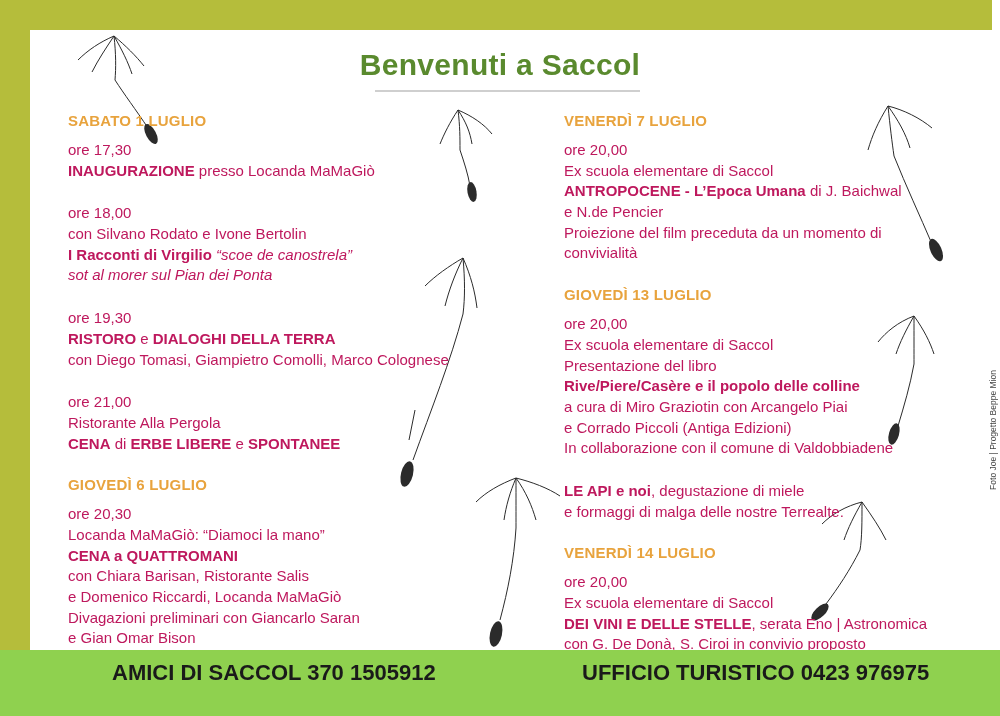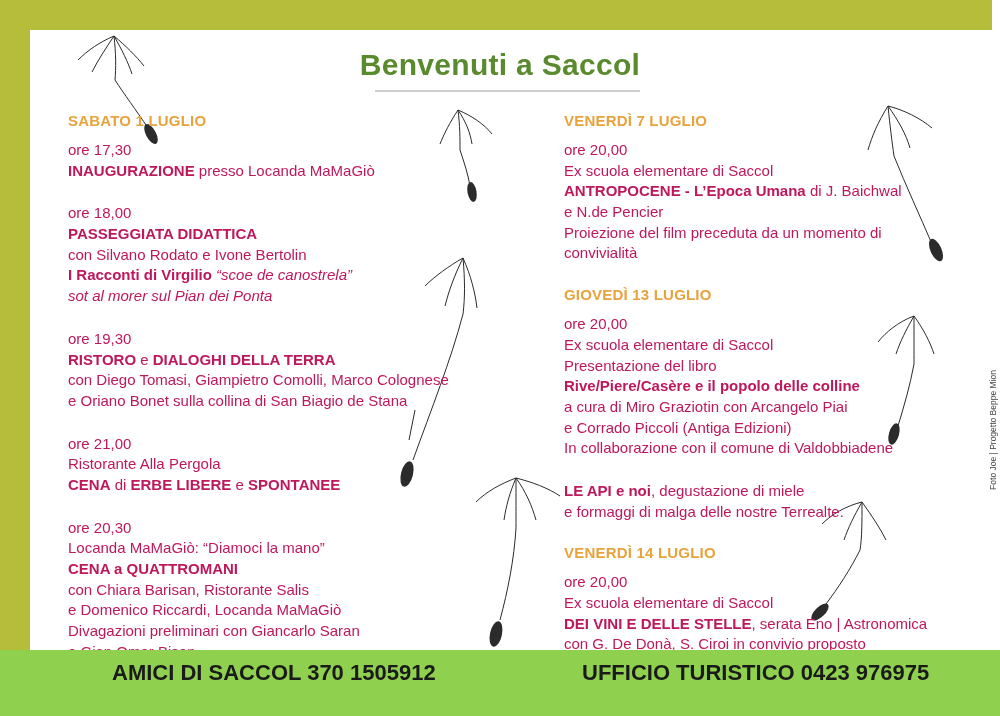--- a/index.html
+++ b/index.html
@@ -209,37 +209,36 @@
   <div class="title-rule"></div>
 
   <div class="col col-left" id="col-left">
       <div class="block">
         <div class="block-date">SABATO 1 LUGLIO</div>
         <div class="line"><span>ore 17,30</span></div>
         <div class="line"><span class="b">INAUGURAZIONE</span><span> presso Locanda MaMaGiò</span></div>
       </div>
       <div class="block">
         <div class="line"><span>ore 18,00</span></div>
-        <div class="line"><span class="b">PASSEGGIATA  DIDATTICA</span></div>
         <div class="line"><span>con Silvano Rodato e Ivone Bertolin</span></div>
         <div class="line"><span class="b">I Racconti di Virgilio</span><span class="i"> “scoe de canostrela”</span></div>
         <div class="line"><span class="i">sot al morer sul Pian dei Ponta</span></div>
       </div>
       <div class="block">
         <div class="line"><span>ore 19,30</span></div>
         <div class="line"><span class="b">RISTORO</span><span> e </span><span class="b">DIALOGHI DELLA TERRA</span></div>
         <div class="line"><span>con Diego Tomasi, Giampietro Comolli,  Marco Colognese</span></div>
-        <div class="line"><span>e Oriano Bonet sulla collina di San Biagio de Stana</span></div>
       </div>
       <div class="block">
         <div class="line"><span>ore 21,00</span></div>
         <div class="line"><span>Ristorante Alla Pergola</span></div>
         <div class="line"><span class="b">CENA</span><span> di </span><span class="b">ERBE LIBERE</span><span> e </span><span class="b">SPONTANEE</span></div>
       </div>
       <div class="block">
+        <div class="block-date">GIOVEDÌ 6 LUGLIO</div>
         <div class="line"><span>ore 20,30</span></div>
         <div class="line"><span>Locanda MaMaGiò: “Diamoci la mano”</span></div>
         <div class="line"><span class="b">CENA a QUATTROMANI</span></div>
         <div class="line"><span>con Chiara Barisan, Ristorante Salis</span></div>
         <div class="line"><span>e Domenico Riccardi, Locanda MaMaGiò</span></div>
         <div class="line"><span>Divagazioni preliminari con Giancarlo Saran</span></div>
         <div class="line"><span>e Gian Omar Bison</span></div>
       </div>
     </div>
   <div class="col col-right" id="col-right">

